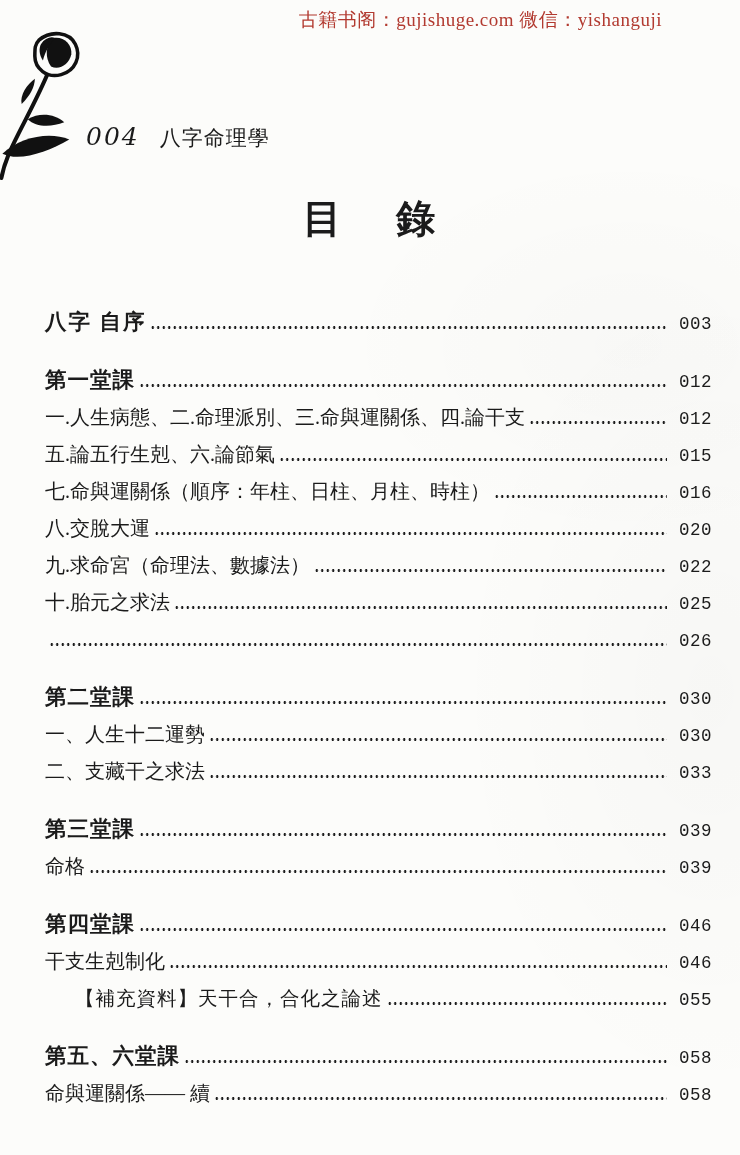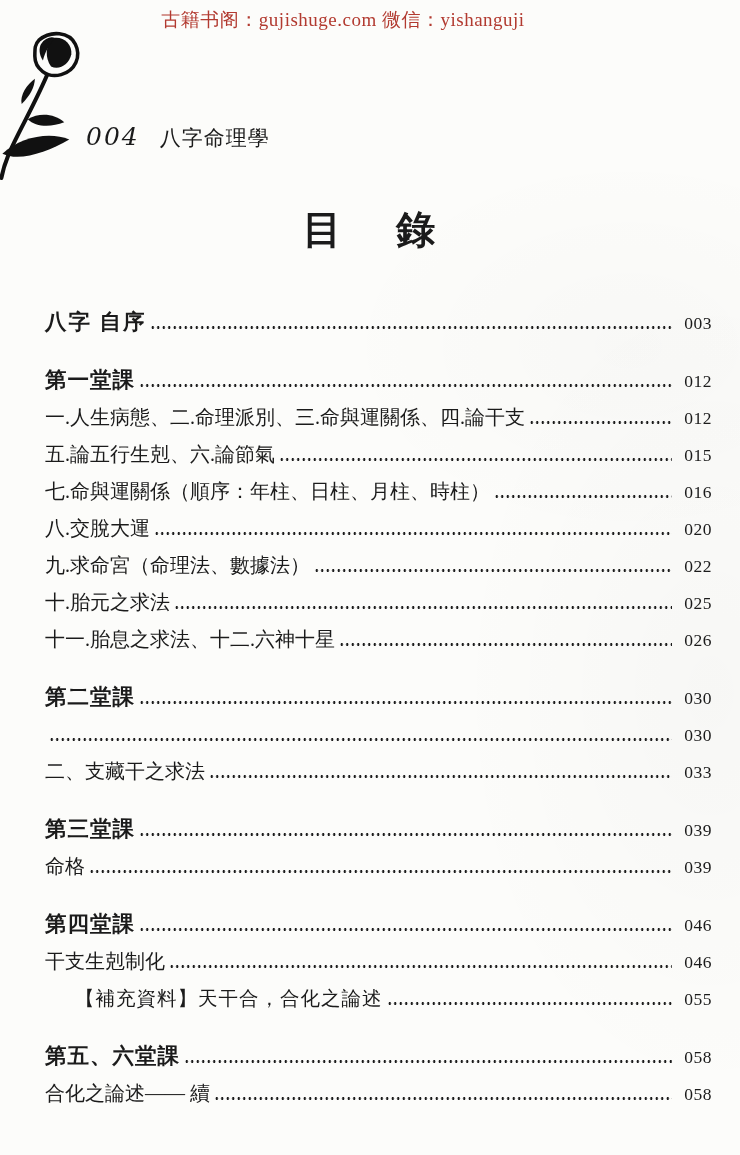--- a/index.html
+++ b/index.html
@@ -13,22 +13,22 @@
   .page{
     position:relative;
     width:740px;height:1155px;
     background:#fcfcfa;
     background-image:
       radial-gradient(ellipse 300px 200px at 85% 30%, rgba(0,0,0,0.015), transparent),
       radial-gradient(ellipse 260px 420px at 96% 60%, rgba(0,0,0,0.02), transparent);
   }
   .watermark{
     position:absolute;
-    top:7px;left:0;right:54px;
-    text-align:center;
+    top:7px;left:0;right:78px;
+    text-align:right;
     font-size:19px;
     letter-spacing:0.5px;
     font-family:"Liberation Serif","DejaVu Serif",serif;
   }
   .flower{
     position:absolute;
     top:28px;left:-6px;
     width:106px;height:152px;
   }
   .folio{
@@ -45,21 +45,21 @@
     letter-spacing:2px;
   }
   .folio-title{
     font-family:"DejaVu Sans","Liberation Sans",sans-serif;
     font-weight:500;
     font-size:21px;
     letter-spacing:1px;
   }
   .main-title{
     position:absolute;
-    top:203px;left:0;width:100%;
+    top:192px;left:0;width:100%;
     text-align:center;
     font-size:39px;
     font-weight:700;
     word-spacing:1.05em;
     letter-spacing:2px;
     font-family:"Liberation Serif","DejaVu Serif",serif;
   }
   .toc{
     position:absolute;
     top:302px;left:45px;right:28px;
@@ -79,21 +79,21 @@
     height:5px;
     margin:0 2px 0 4px;
     align-self:flex-end;
     margin-bottom:9px;
     background-image:radial-gradient(circle, #1c1c1c 1.15px, transparent 1.45px);
     background-size:5.5px 5px;
     background-repeat:repeat-x;
     background-position:left center;
   }
   .row .pagenum{
-    font-family:Liberation Serif, serif;
+    font-family:Liberation Mono, monospace;
     font-size:17.5px;
     padding-bottom:5px;
     letter-spacing:0.5px;
     margin-left:10px;
   }
   .row.preface{margin-top:0;}
   .row.preface .label{
     font-weight:700;
     font-size:21.5px;
     letter-spacing:2px;
@@ -179,30 +179,30 @@
     <span class="label">九.求命宮（命理法、數據法）</span>
     <span class="dots"></span>
     <span class="pagenum">022</span>
   </div>
       <div class="row item">
     <span class="label">十.胎元之求法</span>
     <span class="dots"></span>
     <span class="pagenum">025</span>
   </div>
       <div class="row item">
-    <span class="label">十一.胎息之求法、十二.六神十星</span>
     <span class="dots"></span>
     <span class="pagenum">026</span>
   </div>
       <div class="row chapter">
     <span class="label">第二堂課</span>
     <span class="dots"></span>
     <span class="pagenum">030</span>
   </div>
       <div class="row item">
+    <span class="label">一、人生十二運勢</span>
     <span class="dots"></span>
     <span class="pagenum">030</span>
   </div>
       <div class="row item">
     <span class="label">二、支藏干之求法</span>
     <span class="dots"></span>
     <span class="pagenum">033</span>
   </div>
       <div class="row chapter">
     <span class="label">第三堂課</span>
@@ -228,19 +228,19 @@
     <span class="label">【補充資料】天干合，合化之論述</span>
     <span class="dots"></span>
     <span class="pagenum">055</span>
   </div>
       <div class="row chapter">
     <span class="label">第五、六堂課</span>
     <span class="dots"></span>
     <span class="pagenum">058</span>
   </div>
       <div class="row item">
-    <span class="label">合化之論述—— 續</span>
+    <span class="label">命與運關係—— 續</span>
     <span class="dots"></span>
     <span class="pagenum">058</span>
   </div>
     </div>
 
 </div>
 
 </body></html>

